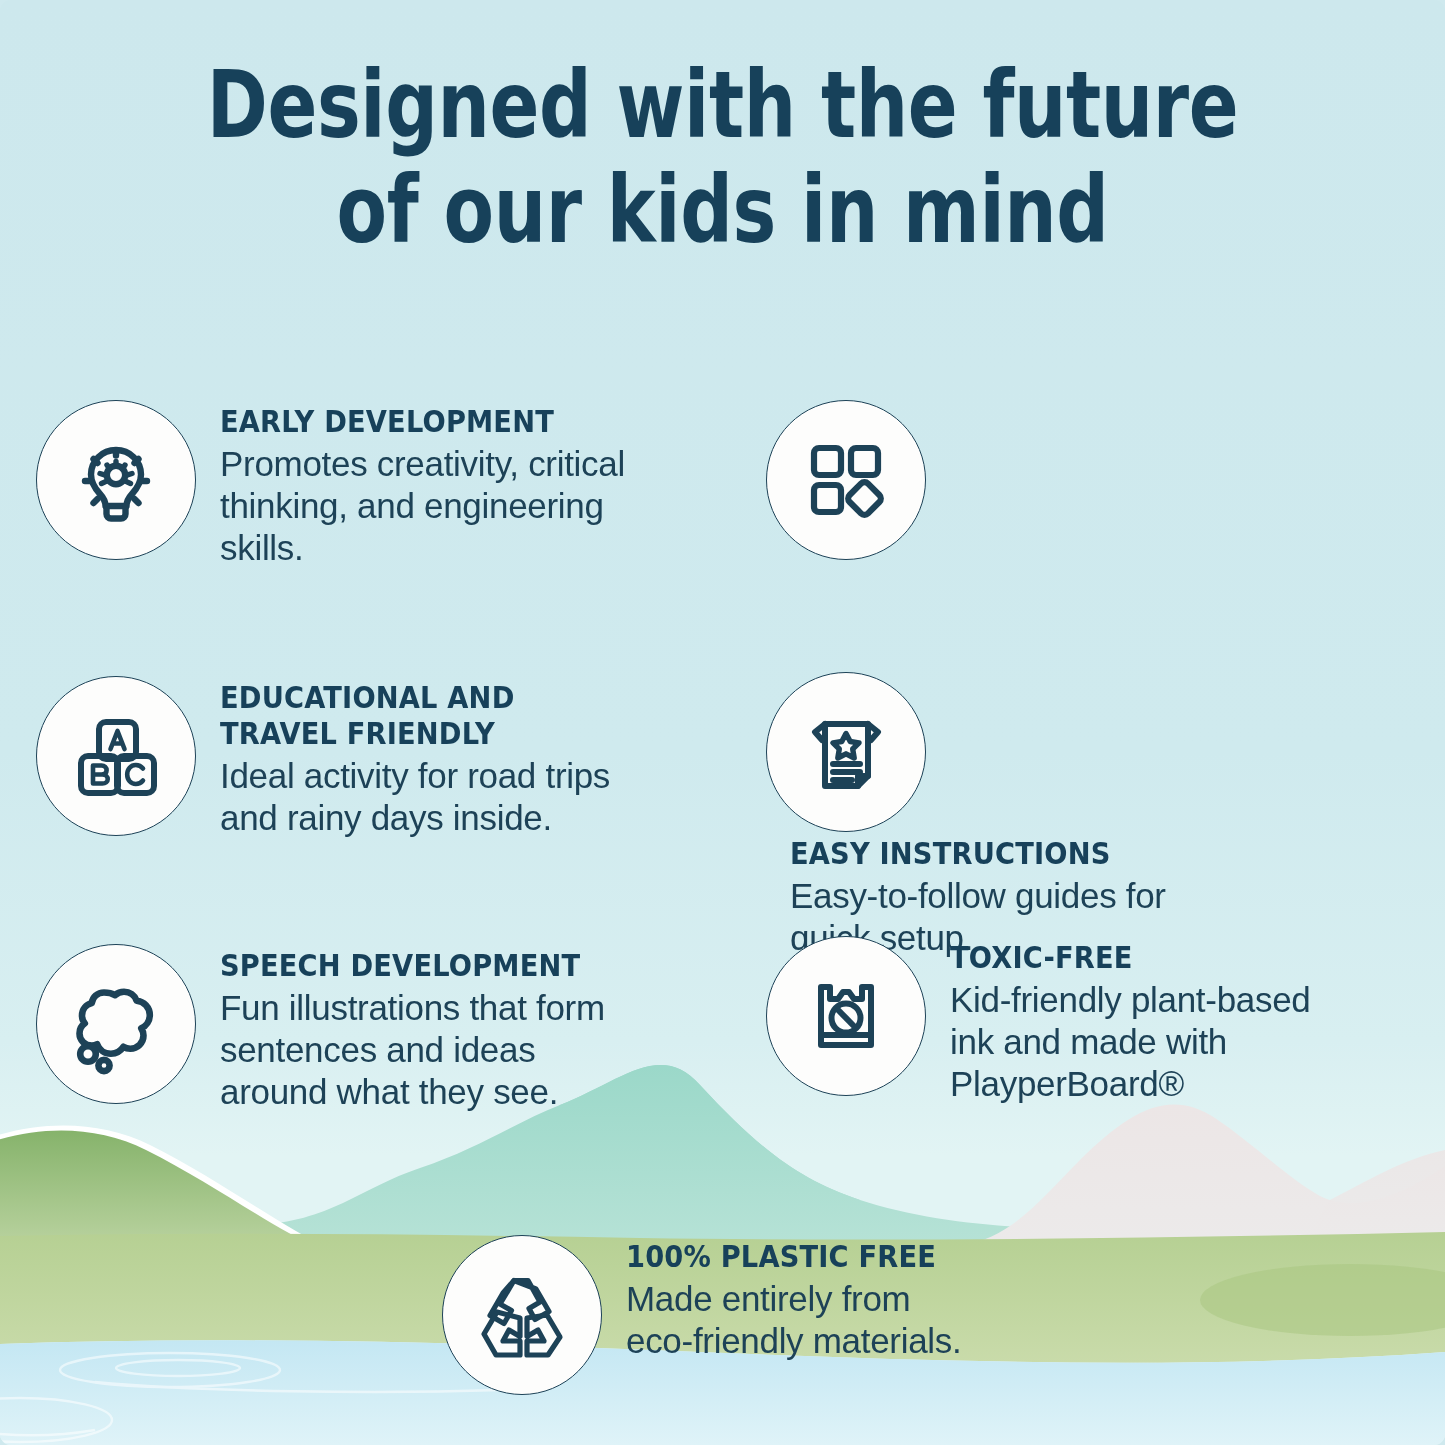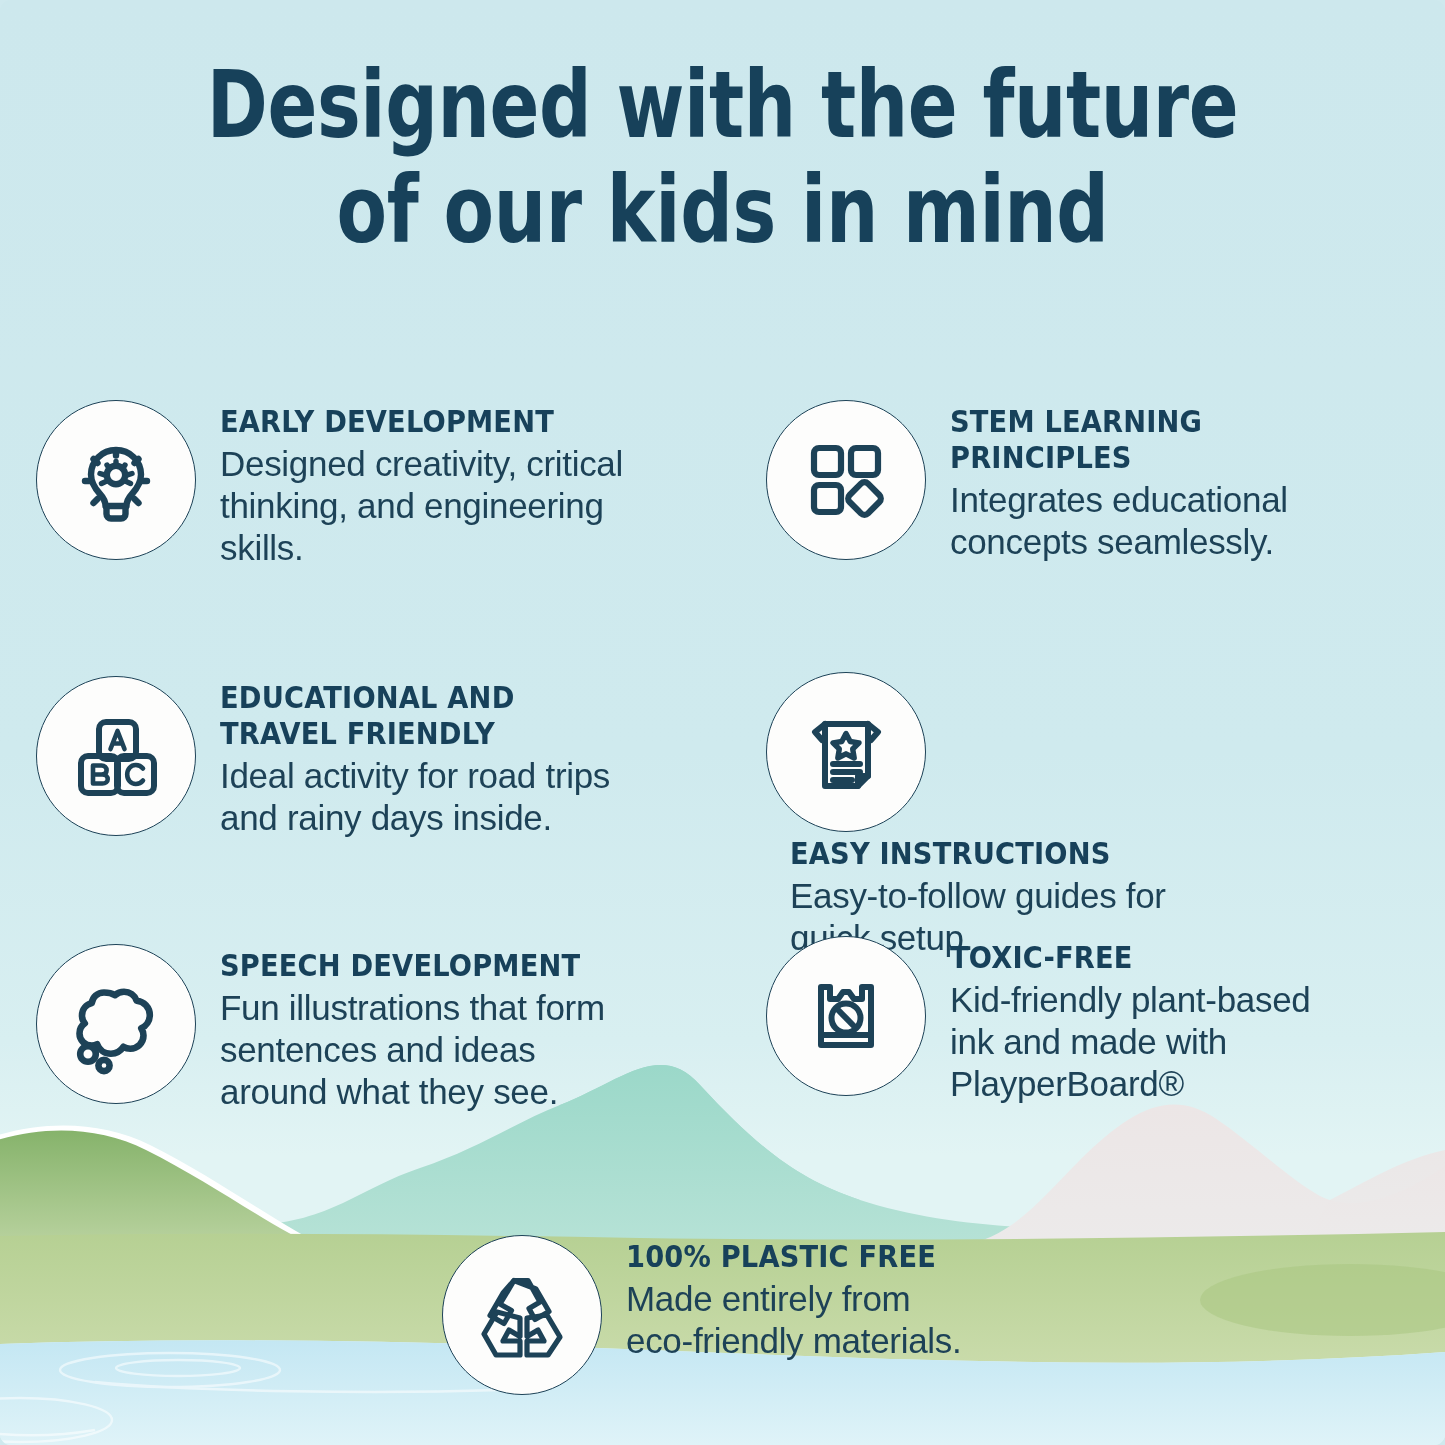--- a/index.html
+++ b/index.html
@@ -158,39 +158,34 @@
           <path d="M42.5,78 L42.5,86 C42.5,88.5 44.5,90.5 47,90.5 L57,90.5 C59.5,90.5 61.5,88.5 61.5,86 L61.5,78"></path>
           <path d="M52,33.5 L52,38 M61,37 L58.4,41 M68,45.5 L63.6,46.8 M66.5,55.5 L62.4,53.6
                    M43,37 L45.6,41 M36,45.5 L40.4,46.8 M37.5,55.5 L41.6,53.6" stroke-width="5.4"></path>
           <circle cx="52" cy="47" r="9.2"></circle>
           <path d="M52,27.5 L52,22.5 M70.5,35 L74.5,31 M78,53 L83,53 M70.5,71 L74.5,75
                    M33.5,35 L29.5,31 M26,53 L21,53 M33.5,71 L29.5,75" stroke-width="6.4"></path>
         </svg>
       </div>
       <div class="txt">
         <p class="f-title">EARLY DEVELOPMENT</p>
-        <p class="f-body">Designed creativity, critical
+        <p class="f-body">Promotes creativity, critical
 thinking, and engineering
 skills.</p>
       </div>
     </div>
 
     <div class="feat r1c2 w-b">
       <div class="circle">
         <svg width="100" height="100" viewBox="0 0 100 100" fill="none" stroke="#1d4257" stroke-width="6.2" stroke-linejoin="round">
           <rect x="18" y="18" width="27" height="27" rx="5"></rect>
           <rect x="55" y="18" width="27" height="27" rx="5"></rect>
           <rect x="18" y="55" width="27" height="27" rx="5"></rect>
           <rect x="55.5" y="55.5" width="26" height="26" rx="5" transform="rotate(45 68.5 68.5)"></rect>
         </svg>
-      </div>
-      <div class="txt">
-        <p class="f-title">STEM LEARNING PRINCIPLES</p>
-        <p class="f-body">Integrates educational
-concepts seamlessly.</p>
       </div>
     </div>
 
     <div class="feat r2c1 w-a">
       <div class="circle">
         <svg width="104" height="104" viewBox="0 0 104 104" fill="none" stroke="#1d4257" stroke-width="6" stroke-linejoin="round">
           <rect x="35" y="18" width="37" height="37" rx="7"></rect>
           <rect x="17" y="52" width="37" height="37" rx="7"></rect>
           <rect x="53" y="52" width="37" height="37" rx="7"></rect>
           <path d="M46.5,45 L53.5,27 L60.5,45 M48.8,39.5 L58.2,39.5" stroke-width="4.6" stroke-linecap="round" fill="none"></path>

